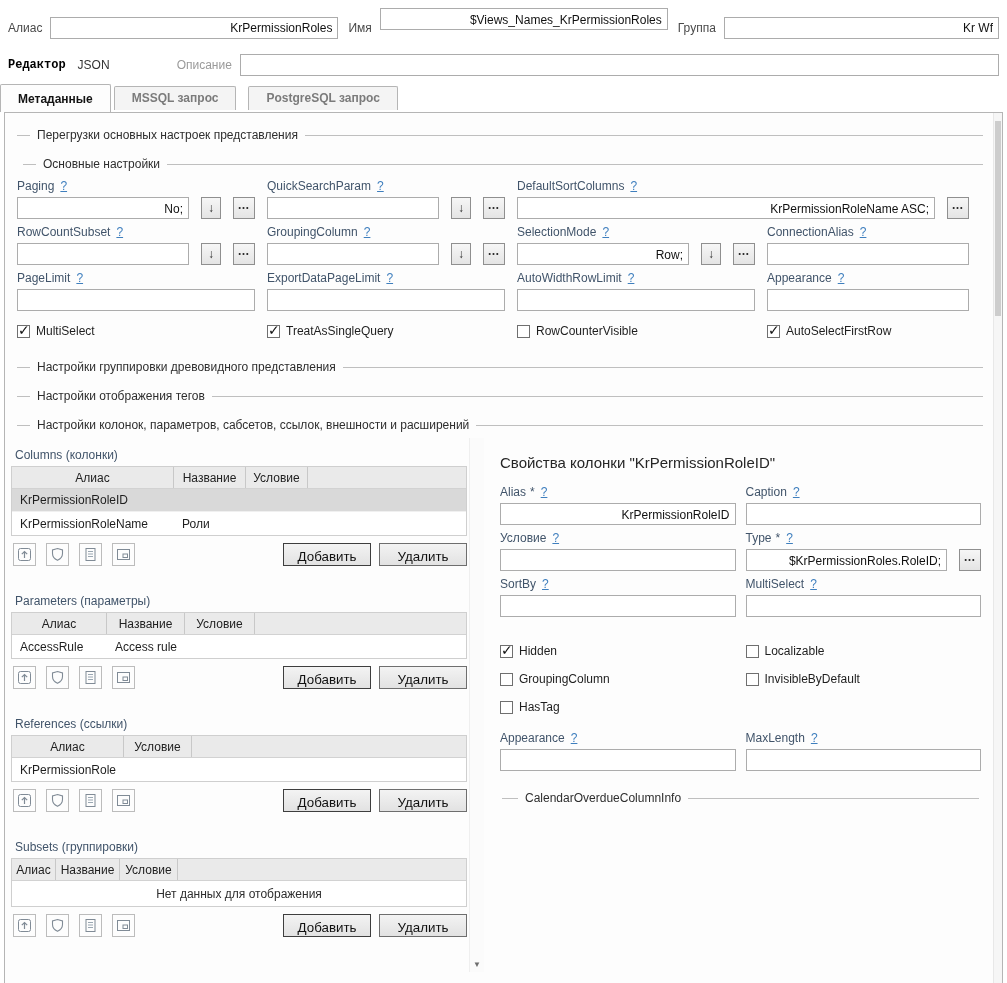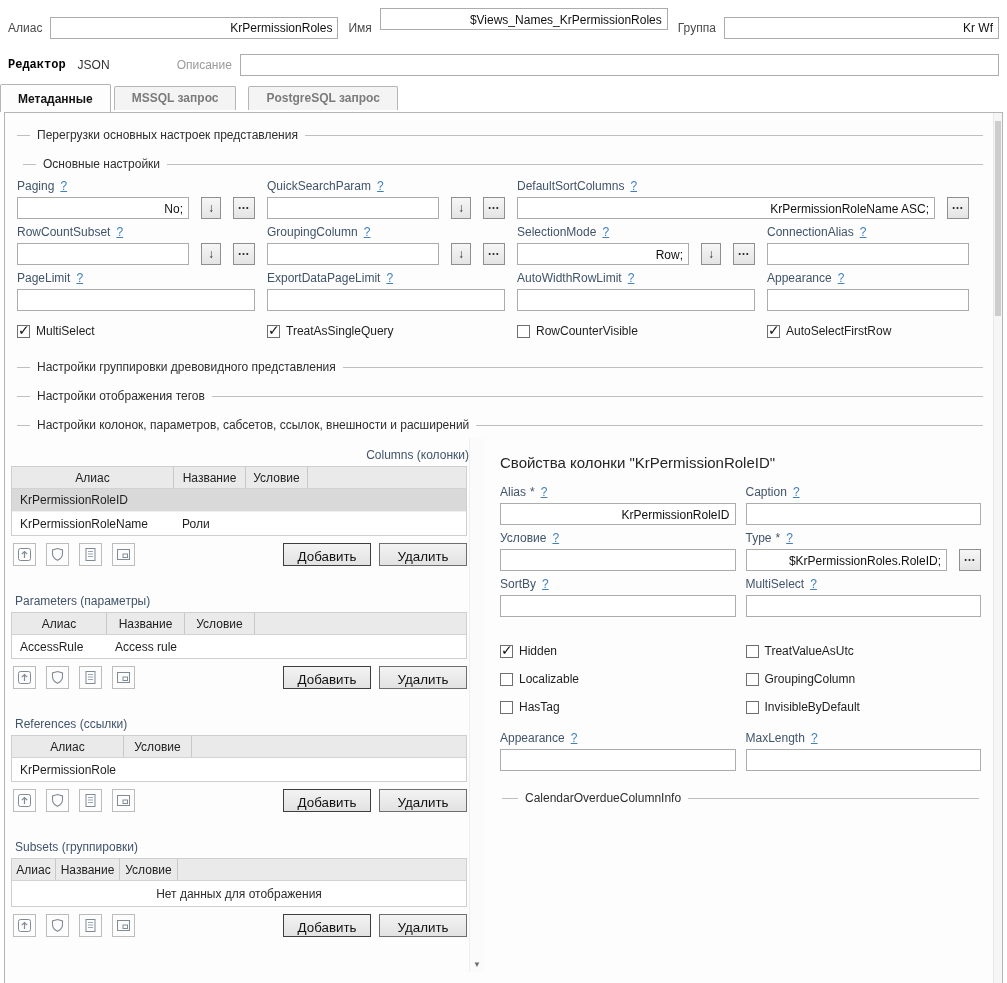--- a/index.html
+++ b/index.html
@@ -57,21 +57,21 @@
   .cblabel { margin-left:6px; color:#1e1e1e; white-space:nowrap; }
 
   
   .panes { display:flex; margin-top:6px; height:534px; }
   .left-pane { width:464px; padding-left:6px; flex:none; }
   .pane-scroll { width:15px; flex:none; display:flex; flex-direction:column; justify-content:flex-end; align-items:center; background:#fbfbfb; border-left:1px solid #efefef; }
   .scroll-down { color:#6e6e6e; font-size:8px; padding:3px 2px; cursor:default; }
   .right-pane { flex:1; padding:0 12px 0 16px; min-width:0; }
 
   .list-label { color:#41546a; margin:28px 0 4px 4px; }
-  .list-label.first { margin-top:10px;text-align:right; }
+  .list-label.first { margin-top:10px; }
   .dtable { border:1px solid #cfcfcf; background:#fff; margin-right:2px; }
   .dhead { display:flex; height:22px; background:#eaeaea; border-bottom:1px solid #d2d2d2; }
   .hc { display:flex; align-items:center; justify-content:center; border-right:1px solid #c8c8c8; color:#222; flex:none; }
   .drow { display:flex; height:23px; align-items:center; border-bottom:1px solid #f0f0f0; background:#fff; }
   .drow:last-child { border-bottom:none; }
   .drow.selected { background:#d9d9d9; }
   .dc { padding:0 8px; white-space:nowrap; overflow:hidden; flex:none; }
   .drow.empty { justify-content:center; color:#2e2e2e; height:25px; }
 
   .toolbar { display:flex; align-items:center; margin:7px 2px 0 2px; }
@@ -509,45 +509,39 @@
               <label class="cb">
                 <span class="box checked">
                     <span class="mark">✓</span>
                   </span>
                 <span class="cblabel">Hidden</span>
               </label>
             </div>
             <div class="cbcell">
               <label class="cb">
                 <span class="box"></span>
-                <span class="cblabel">TreatValueAsUtc</span>
-              </label>
-            </div>
-            <div class="cbcell">
-              <label class="cb">
-                <span class="box"></span>
                 <span class="cblabel">Localizable</span>
               </label>
             </div>
             <div class="cbcell">
               <label class="cb">
                 <span class="box"></span>
                 <span class="cblabel">GroupingColumn</span>
               </label>
             </div>
             <div class="cbcell">
               <label class="cb">
                 <span class="box"></span>
-                <span class="cblabel">HasTag</span>
+                <span class="cblabel">InvisibleByDefault</span>
               </label>
             </div>
             <div class="cbcell">
               <label class="cb">
                 <span class="box"></span>
-                <span class="cblabel">InvisibleByDefault</span>
+                <span class="cblabel">HasTag</span>
               </label>
             </div>
           </div>
 
           <div class="pgrid" style="margin-top:10px">
             <div class="fld">
               <div class="flabel"><span>Appearance</span><span class="help">?</span></div>
               <div class="ctl">
                   <input class="txt" value="" style="">
                 </div>

